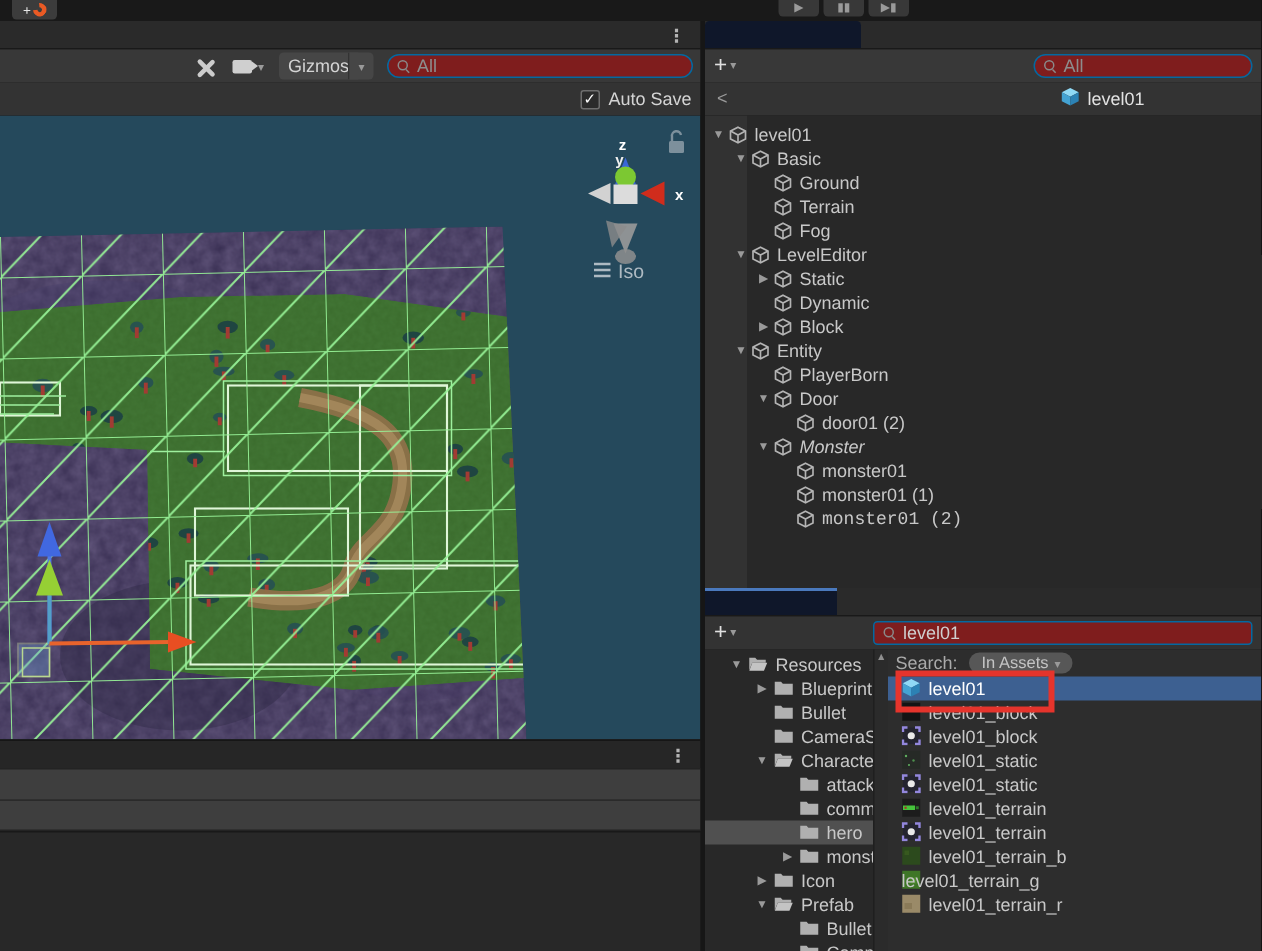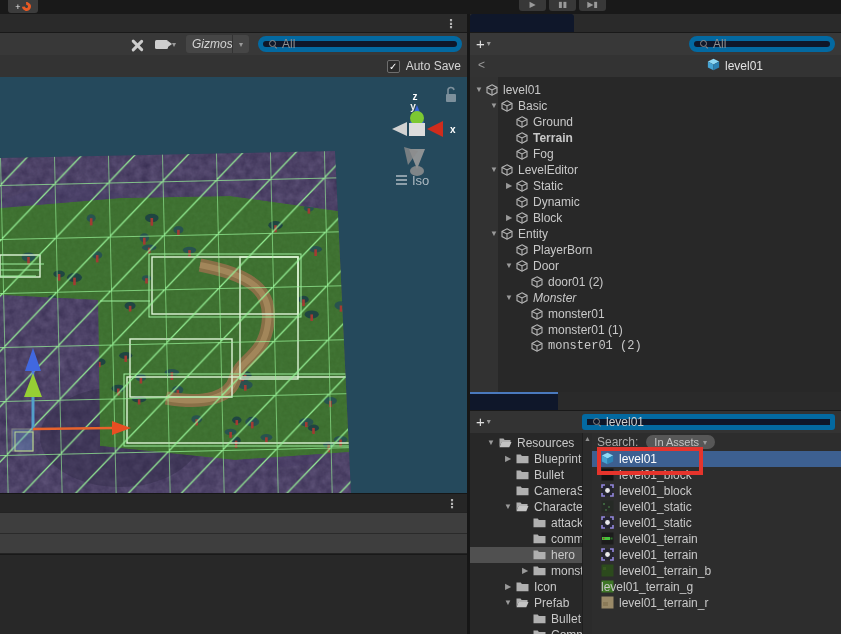--- a/index.html
+++ b/index.html
@@ -24,21 +24,21 @@
 
   
   .tabbar { background:#2a2a2a; border-bottom:1px solid #191919; }
   .tab { height:100%; background:#0f172a; display:flex; align-items:center; gap:5px;
     padding:12px 12px 0 7px; border-radius:3px 3px 0 0; color:#dcdcdc; position:relative;flex-direction:column; }
   .tab.focused::before { content:""; position:absolute; left:0; top:0; right:0; height:2px; background:#4a79bd; }
   .toolbar { background:#383838; }
   .subbar  { background:#333333; }
   .kebab { color:#b4b4b4; font-size:12px; font-weight:bold; letter-spacing:0; }
 
-  .searchfield { background:#0f172a; border:5px solid #0369a1; border-radius:9px;
+  .searchfield { background:#7f1d1d; border:1px solid #0369a1; border-radius:9px;
     display:flex; align-items:center; padding:0 6px; gap:4px; color:#8d8d8d; height:16px; }
   .searchfield .val { color:#cfcfcf; }
   .mag { position:relative; width:9px; height:9px; flex:0 0 auto; }
   .mag::before { content:""; position:absolute; left:0; top:0; width:5px; height:5px;
     border:1.4px solid #8a8a8a; border-radius:50%; }
   .mag::after { content:""; position:absolute; left:6px; top:6px; width:3px; height:1.4px;
     background:#8a8a8a; transform:rotate(45deg); transform-origin:0 0; }
   .caret { color:#9a9a9a; font-size:8px; }
 
   .plusbtn { color:#e0e0e0; font-size:15px; line-height:1; display:flex; align-items:center; gap:2px; }
@@ -104,21 +104,21 @@
   </div>
 
   <div class="abs toolbar row-center" style="left:0;top:33px;width:467px;height:22px;">
     <div class="toolbtn" style="position:absolute;left:124px;background:transparent;">
       <span class="tools-icon"></span>
     </div>
     <div class="toolbtn" style="position:absolute;left:149px;background:transparent;">
       <span class="cam-icon"></span>
       <span class="caret">▾</span>
     </div>
-    <div class="toolbtn seg-l" style="position:absolute;left:186px;font-style:italic;">
+    <div class="toolbtn seg-l" style="position:absolute;left:186px;">
       <span>Gizmos</span>
     </div>
     <div class="toolbtn seg-r" style="position:absolute;left:232px;">
       <span class="caret">▾</span>
     </div>
     <div class="searchfield" style="position:absolute;left:258px;width:204px;">
       <span class="mag"></span>
       <span>All</span>
     </div>
   </div>
@@ -385,21 +385,21 @@
           </svg></span>
         <span class="lbl-slot row-label" style="left: 48px;">Basic</span>
       </div>
       <div class="tree-row" style="top: 37px;">
         <span class="icon-slot" style="left: 46px;"><svg width="12" height="12" viewBox="0 0 12 12">
             <polygon points="6,0.8 11,3.4 11,8.6 6,11.2 1,8.6 1,3.4" fill="none" stroke="#b4b4b4" stroke-width="1.1"></polygon>
             <path d="M1 3.4 L6 6 L11 3.4 M6 6 V11.2" fill="none" stroke="#b4b4b4" stroke-width="1.1"></path>
           </svg></span>
         <span class="lbl-slot row-label" style="left: 63px;">Ground</span>
       </div>
-      <div class="tree-row" style="top: 53px; font-weight: bold;">
+      <div class="tree-row" style="top: 53px;">
         <span class="icon-slot" style="left: 46px;"><svg width="12" height="12" viewBox="0 0 12 12">
             <polygon points="6,0.8 11,3.4 11,8.6 6,11.2 1,8.6 1,3.4" fill="none" stroke="#b4b4b4" stroke-width="1.1"></polygon>
             <path d="M1 3.4 L6 6 L11 3.4 M6 6 V11.2" fill="none" stroke="#b4b4b4" stroke-width="1.1"></path>
           </svg></span>
         <span class="lbl-slot row-label" style="left: 63px;">Terrain</span>
       </div>
       <div class="tree-row" style="top: 69px;">
         <span class="icon-slot" style="left: 46px;"><svg width="12" height="12" viewBox="0 0 12 12">
             <polygon points="6,0.8 11,3.4 11,8.6 6,11.2 1,8.6 1,3.4" fill="none" stroke="#b4b4b4" stroke-width="1.1"></polygon>
             <path d="M1 3.4 L6 6 L11 3.4 M6 6 V11.2" fill="none" stroke="#b4b4b4" stroke-width="1.1"></path>

